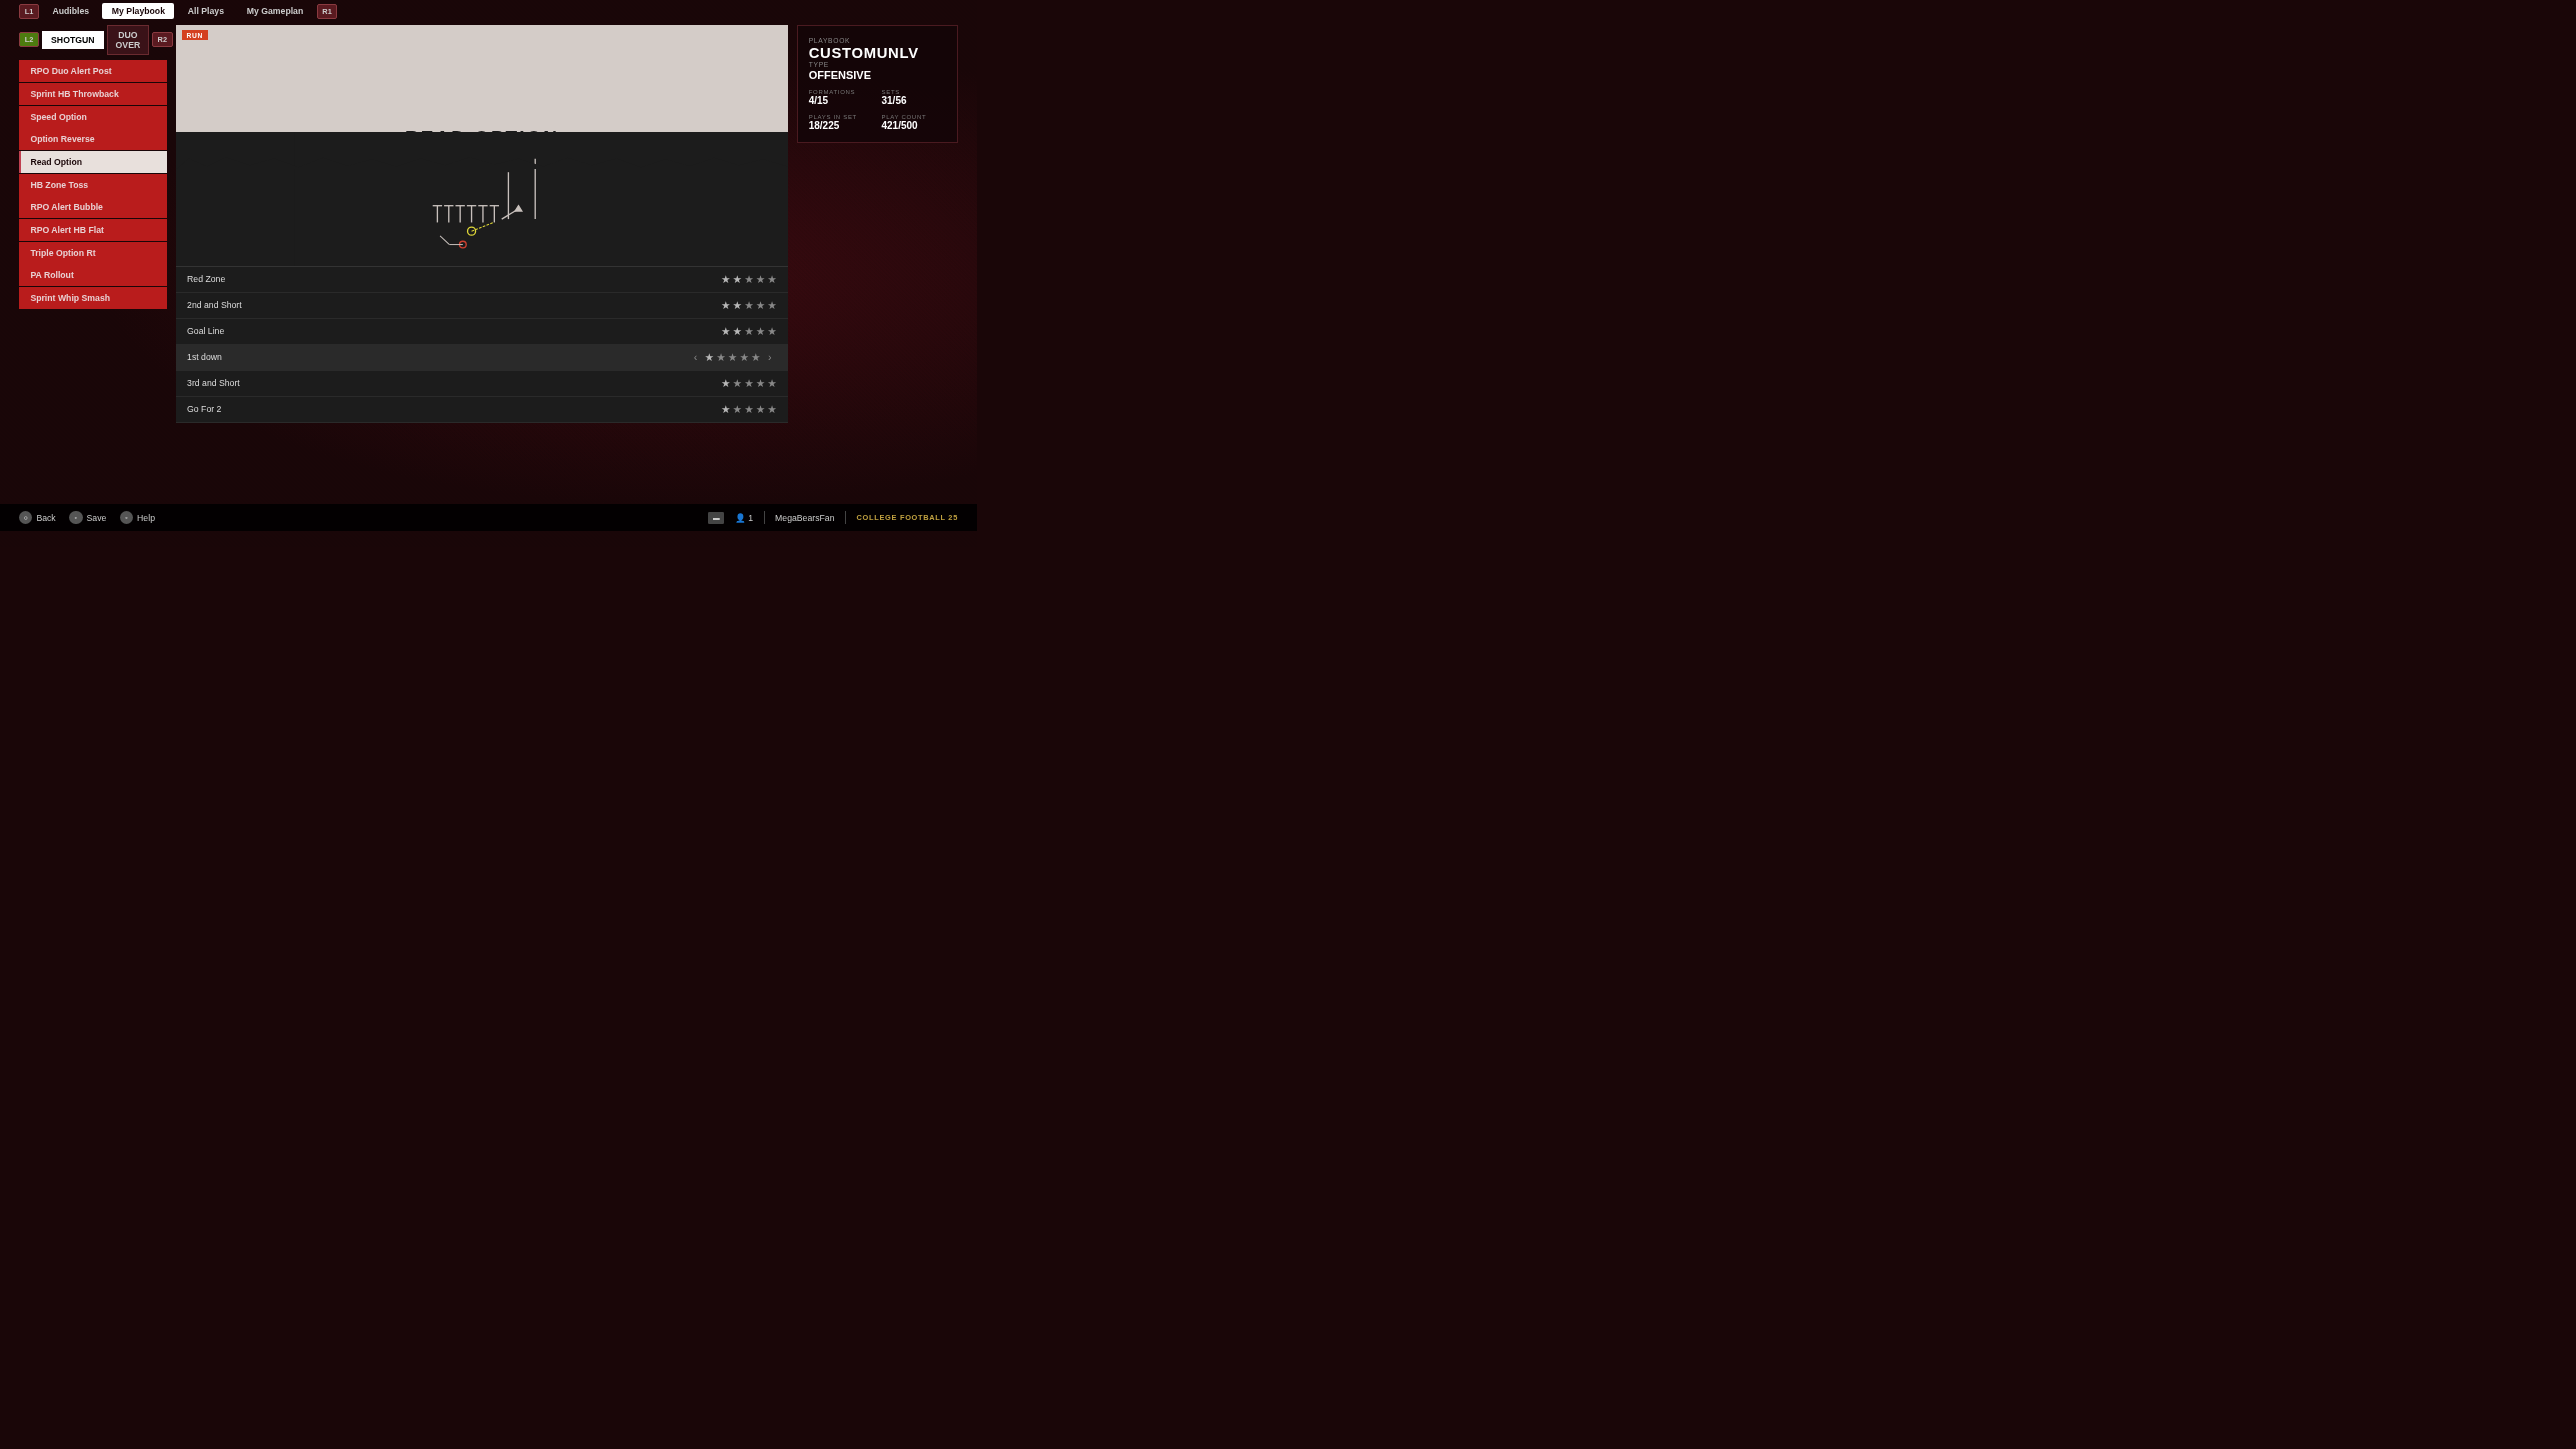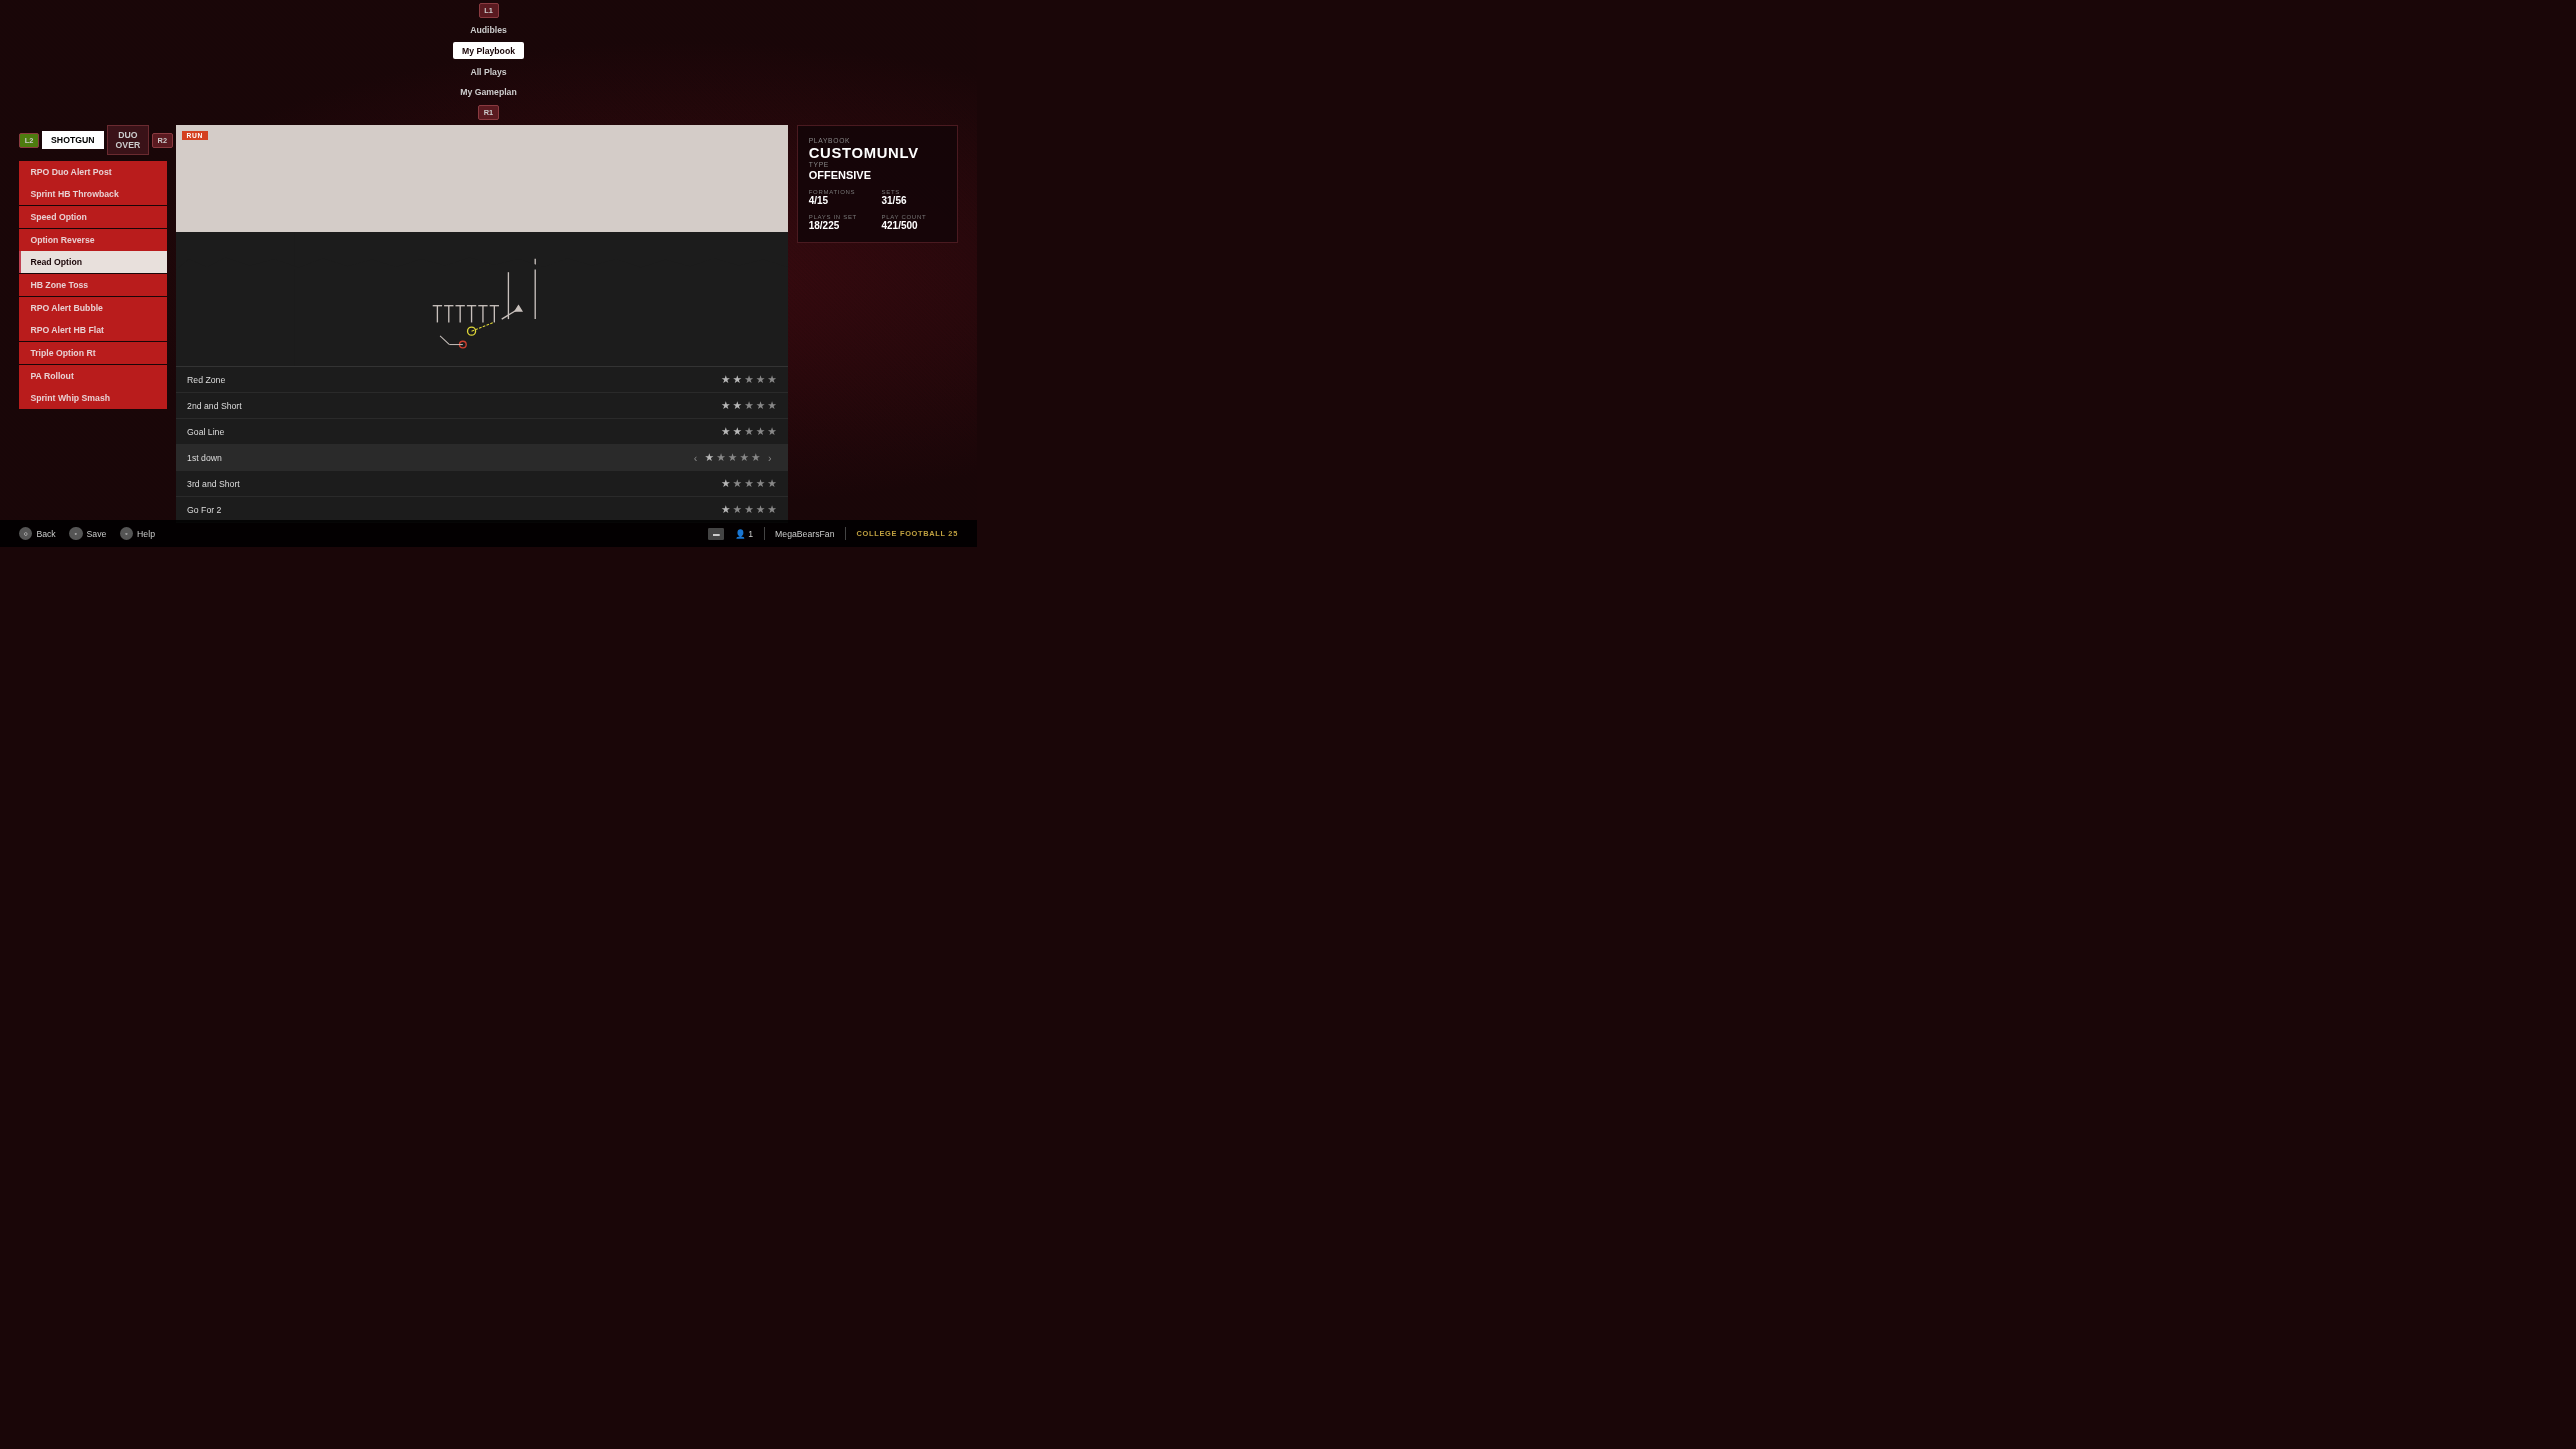--- a/index.html
+++ b/index.html
@@ -58,21 +58,20 @@
       font-style: italic;
       text-shadow: 1.3px 1.3px 2.7px rgba(0,0,0,0.8);
     }
 
     
     .tab-bar {
       display: flex;
       align-items: center;
       padding: 2.7px 19px 5.4px;
       gap: 4px;
-      flex-direction: column;
     }
 
     .tab-trigger {
       background: #5a1a20;
       border: 0.7px solid #8a3a40;
       color: #ccc;
       padding: 2px 4.7px;
       font-size: 7.4px;
       font-weight: bold;
       border-radius: 2px;
@@ -371,21 +370,21 @@
 
     .info-grid-value {
       font-size: 10px;
       font-weight: 900;
       color: #fff;
     }
 
     
     .bottom-bar {
       position: absolute;
-      bottom: 0;
+      bottom: 16px;
       left: 0;
       right: 0;
       background: rgba(0,0,0,0.85);
       padding: 6.7px 19px;
       display: flex;
       align-items: center;
       justify-content: space-between;
       z-index: 10;
     }
 

